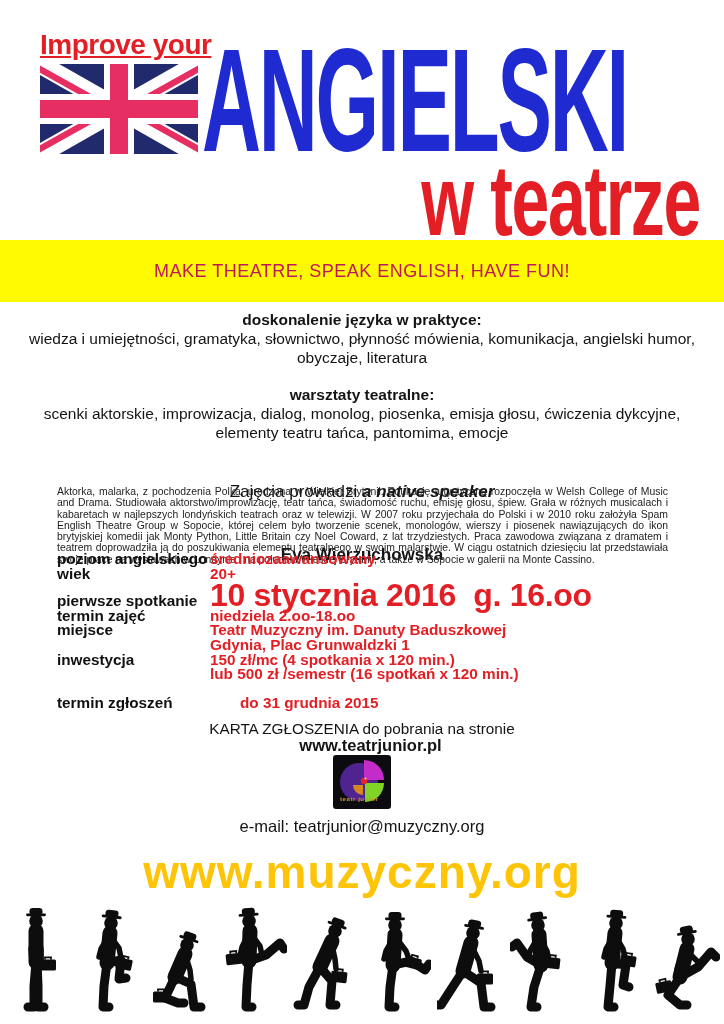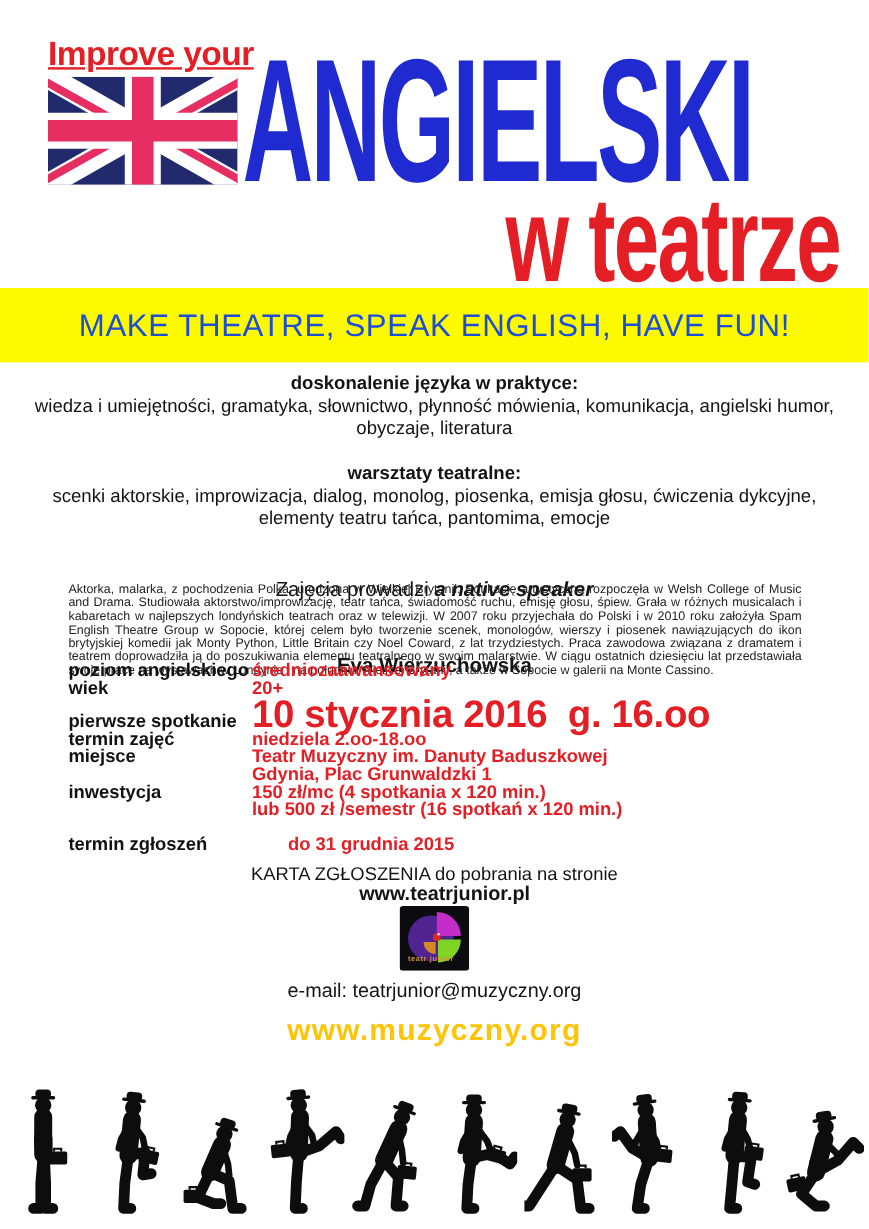--- a/index.html
+++ b/index.html
@@ -22,21 +22,21 @@
   }
   .subtitle{
     right:24px;top:150px;font-size:100px;line-height:1;font-weight:bold;color:var(--red);
     letter-spacing:-2px;transform:scaleX(0.68);transform-origin:right top;white-space:nowrap;
   }
   
   .banner{
     left:0;top:240px;width:724px;height:62px;background:var(--yellow);
     display:flex;align-items:center;justify-content:center;
   }
-  .banner span{font-size:26px;color:#1d4ed8;letter-spacing:0.5px;text-align:right;}
+  .banner span{font-size:18px;color:#be185d;letter-spacing:0.5px;text-align:right;}
   
   .sections{left:0;top:310px;width:724px;text-align:center;}
   .section{margin-bottom:18px;}
   .section .heading{font-weight:bold;font-size:15.5px;line-height:19px;}
   .section .body{font-size:15.5px;line-height:19px;white-space:pre-line;}
   
   .leader{left:0;top:439px;width:724px;text-align:center;font-size:17px;line-height:21px;white-space:pre-wrap;}
   .leader .hl{font-weight:bold;font-style:italic;}
   .leader .name{font-weight:bold;}
   .bio{
@@ -53,21 +53,21 @@
   .dval{font-weight:bold;font-size:15.3px;line-height:14.6px;color:var(--red);white-space:pre-wrap;}
   .drow.big .dval{font-size:32px;line-height:21px;letter-spacing:-0.3px;}
   
   .signup{left:0;top:721px;width:724px;text-align:center;}
   .signup .l1{font-size:15.3px;line-height:16px;}
   .signup .l2{font-size:16.5px;line-height:17px;font-weight:bold;padding-left:17px;}
   .logo{left:333px;top:755px;width:58px;height:54px;}
   .email{left:0;top:817px;width:724px;text-align:center;font-size:16.5px;white-space:pre-wrap;}
   .email .addr{font-weight:normal;}
   .website{
-    left:0;top:845px;width:724px;text-align:center;font-size:25px;font-weight:bold;
+    left:0;top:845px;width:724px;text-align:center;font-size:46px;font-weight:bold;
     color:var(--gold);letter-spacing:1px;
   }
   
   .walks{
     left:0;top:898px;width:724px;height:120px;display:flex;
     justify-content:space-between;align-items:flex-end;padding:0 4px;
   }
   .walks svg{display:block;}
 </style>
 </head>

